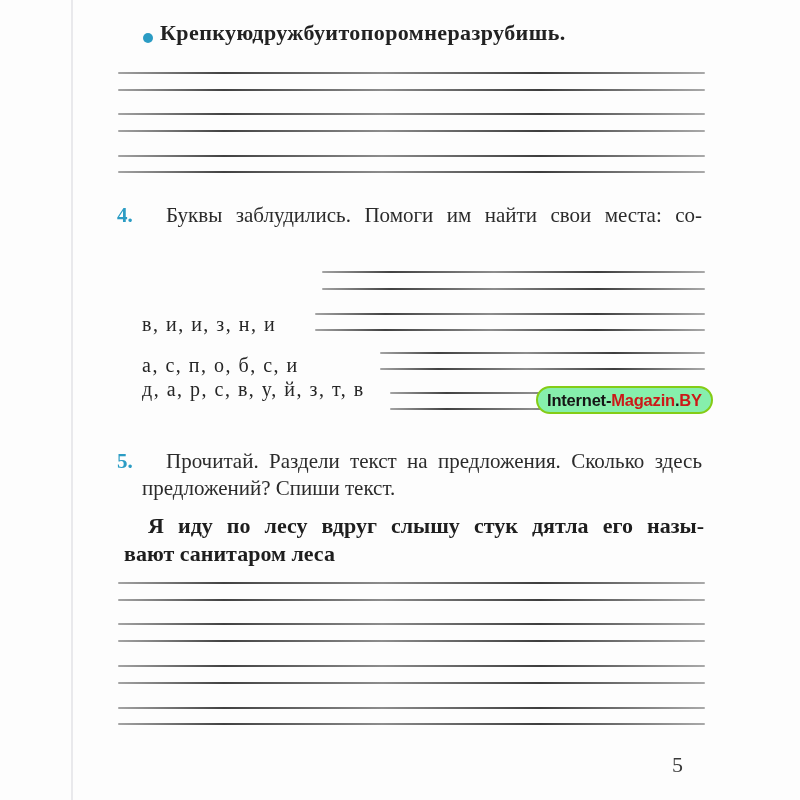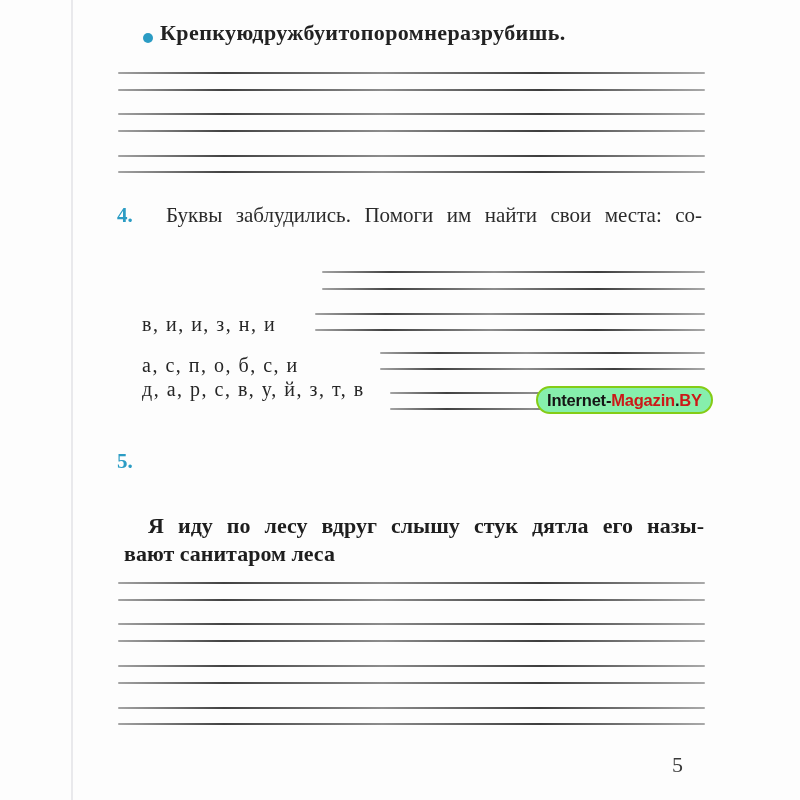--- a/index.html
+++ b/index.html
@@ -103,20 +103,24 @@
   <div class="rule" style="top:408px;left:390px;width:315px"></div>
 
   <div class="watermark">
     <span style="color: rgb(21, 21, 21);">Internet-</span>
       <span style="color: rgb(204, 24, 24);">Magazin</span>
       <span style="color: rgb(21, 21, 21);">.</span>
       <span style="color: rgb(204, 24, 24);">BY</span>
   </div>
 
   <span class="ex-num" style="top: 449px; color: rgb(43, 156, 196);">5.</span>
+  <div class="ex-text" style="top:448px">
+    <div class="l1">Прочитай. Раздели текст на предложения. Сколько здесь</div>
+    <div class="l2">предложений? Спиши текст.</div>
+  </div>
 
   <div class="quote">
     <div class="q1">Я иду по лесу вдруг слышу стук дятла его назы-</div>
     <div class="q2">вают санитаром леса</div>
   </div>
 
   <div class="rule full" style="top:582px"></div>
   <div class="rule full" style="top:599px"></div>
   <div class="rule full" style="top:623px"></div>
   <div class="rule full" style="top:640px"></div>

